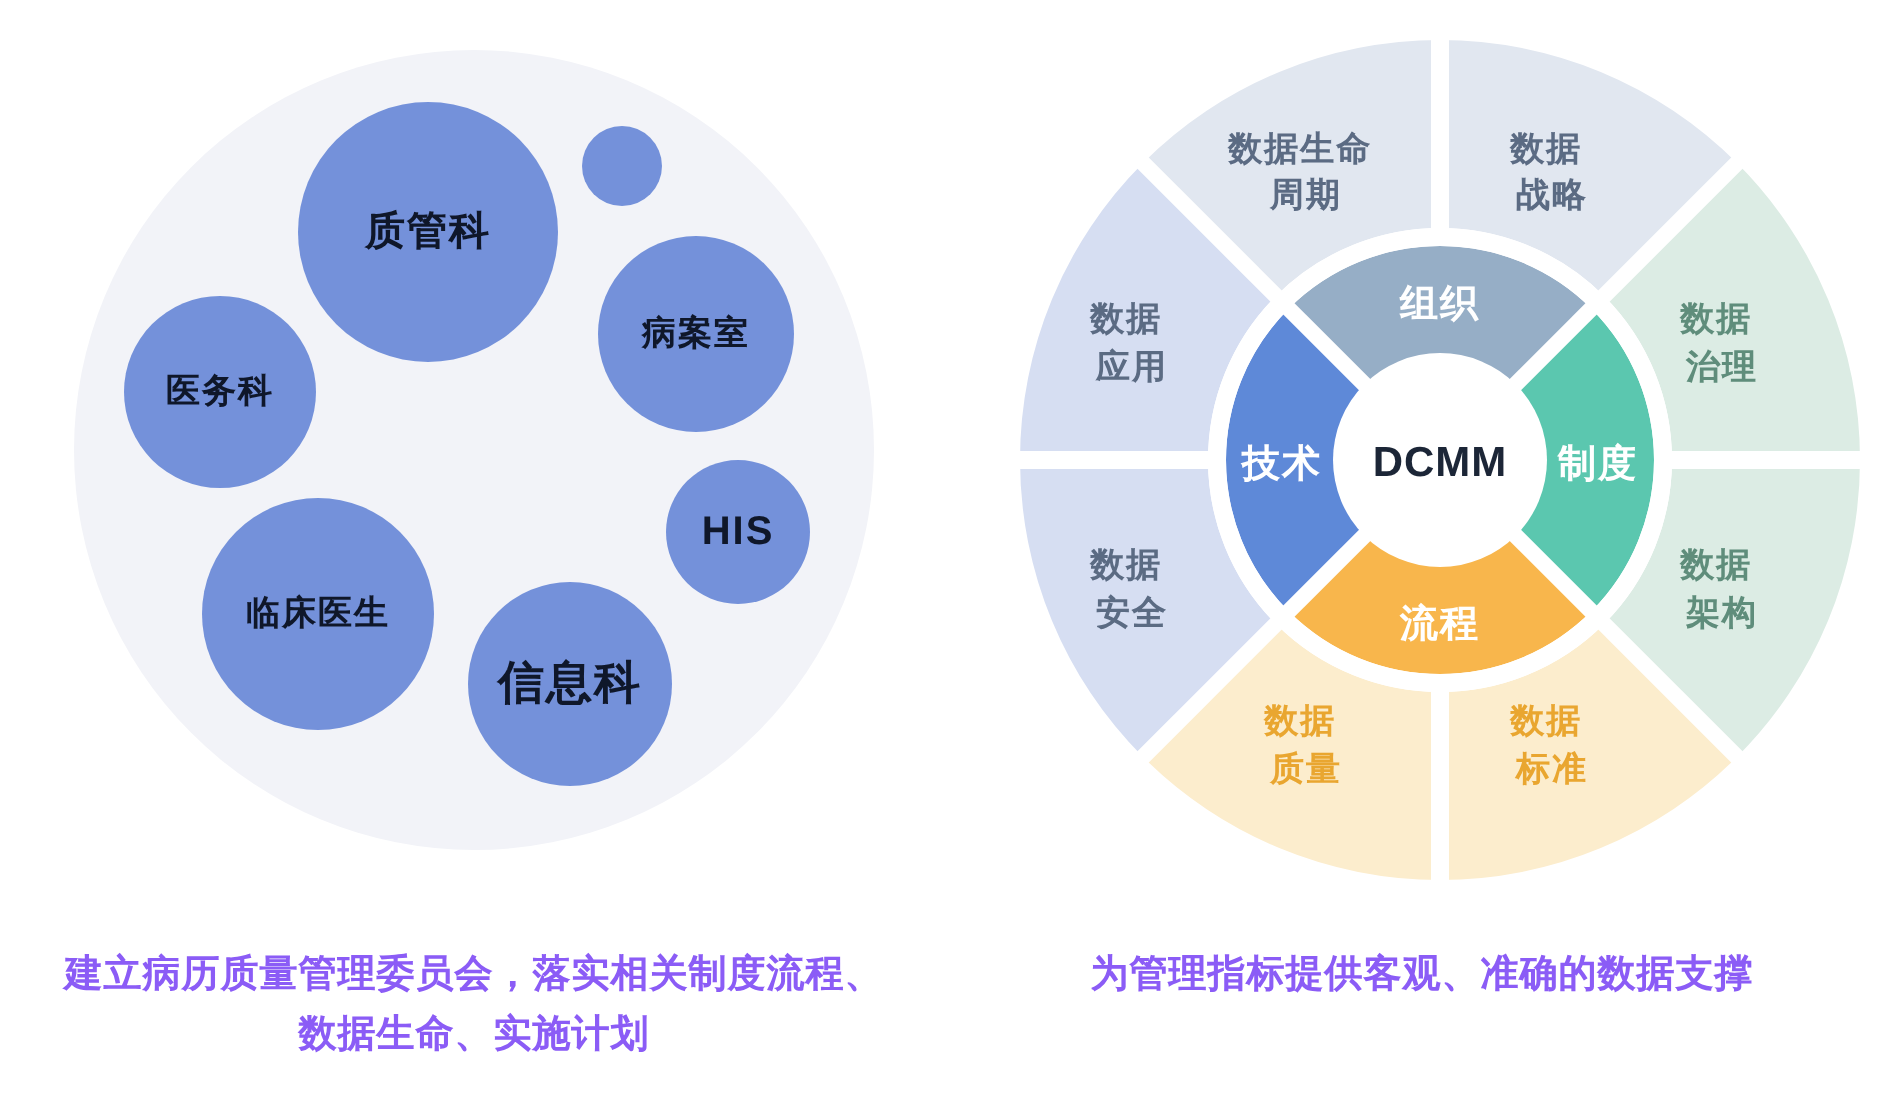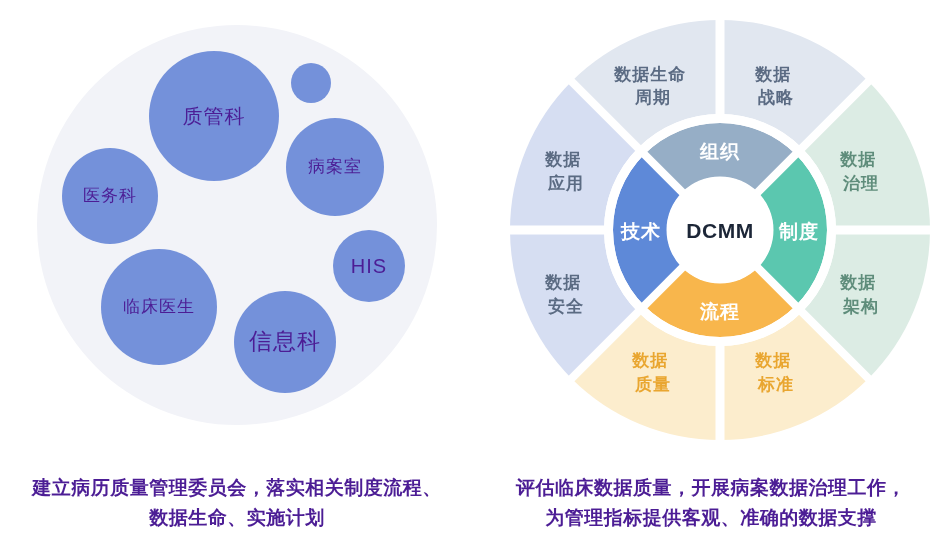--- a/index.html
+++ b/index.html
@@ -10,49 +10,49 @@
   }
   
   .left-panel{position:absolute;left:0;top:0;width:474px;height:460px;}
   .bg-circle{
     position:absolute;left:37px;top:25px;width:400px;height:400px;
     border-radius:50%;background:#f2f3f8;
   }
   .bubble{
     position:absolute;border-radius:50%;background:#7491da;
     display:flex;align-items:center;justify-content:center;
-    color:#4c1d95;font-weight:normal;text-align:center;line-height:1.1;
+    color:#0f172a;font-weight:bold;text-align:center;line-height:1.1;
     letter-spacing:1px;
   }
   
   .wheel{position:absolute;left:510px;top:20px;width:420px;height:420px;}
   .wheel text{font-family:"Liberation Sans","DejaVu Sans",sans-serif;font-weight:bold;}
   .outer-label{font-size:17px;letter-spacing:1px;}
   .inner-label{font-size:19px;fill:#ffffff;letter-spacing:1px;}
   .center-label{font-size:21px;letter-spacing:0.5px;}
   
   .caption{
     position:absolute;top:473px;width:474px;text-align:center;
-    color:#4c1d95;font-size:19px;font-weight:bold;line-height:30px;
+    color:#8b5cf6;font-size:19px;font-weight:bold;line-height:30px;
     letter-spacing:0.5px;
   }
   .caption-left{left:0;}
   .caption-right{left:474px;}
 </style>
 </head>
 <body>
 
 <div class="left-panel">
   <div class="bg-circle"></div>
 
   <div class="bubble" style="left:149px;top:51px;width:130px;height:130px;font-size:20px;">质管科</div>
 
   <div class="bubble" style="left:291px;top:63px;width:40px;height:40px;"></div>
 
-  <div class="bubble" style="left:286px;top:118px;width:98px;height:98px;font-size:17px;">病案室</div>
+  <div class="bubble" style="left:299px;top:118px;width:98px;height:98px;font-size:17px;">病案室</div>
 
   <div class="bubble" style="left:62px;top:148px;width:96px;height:96px;font-size:17px;text-align:right;">医务科</div>
 
 
   <div class="bubble" style="left:333px;top:230px;width:72px;height:72px;font-size:20px;">HIS</div>
 
   <div class="bubble" style="left:101px;top:249px;width:116px;height:116px;font-size:17px;text-align:center;">临床医生</div>
 
   <div class="bubble" style="left:234px;top:291px;width:102px;height:102px;font-size:23px;">信息科</div>
 </div>
@@ -125,15 +125,14 @@
   <text class="inner-label" text-anchor="middle" x="210" y="298">流程</text>
 
   <text class="center-label" text-anchor="middle" x="210" y="218" fill="#1c2637">DCMM</text>
 </svg>
 
 <div class="caption caption-left">
   <div>建立病历质量管理委员会，落实相关制度流程、</div>
   <div>数据生命、实施计划</div>
 </div>
 <div class="caption caption-right">
-  <div>评估临床数据质量，开展病案数据治理工作，</div>
   <div>为管理指标提供客观、准确的数据支撑</div>
 </div>
 
 </body></html>

